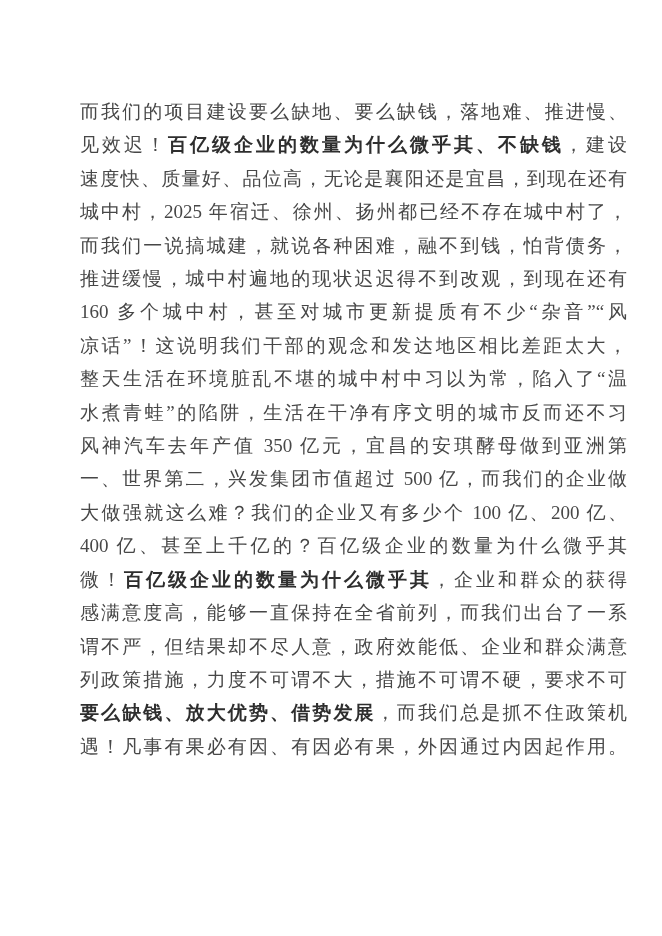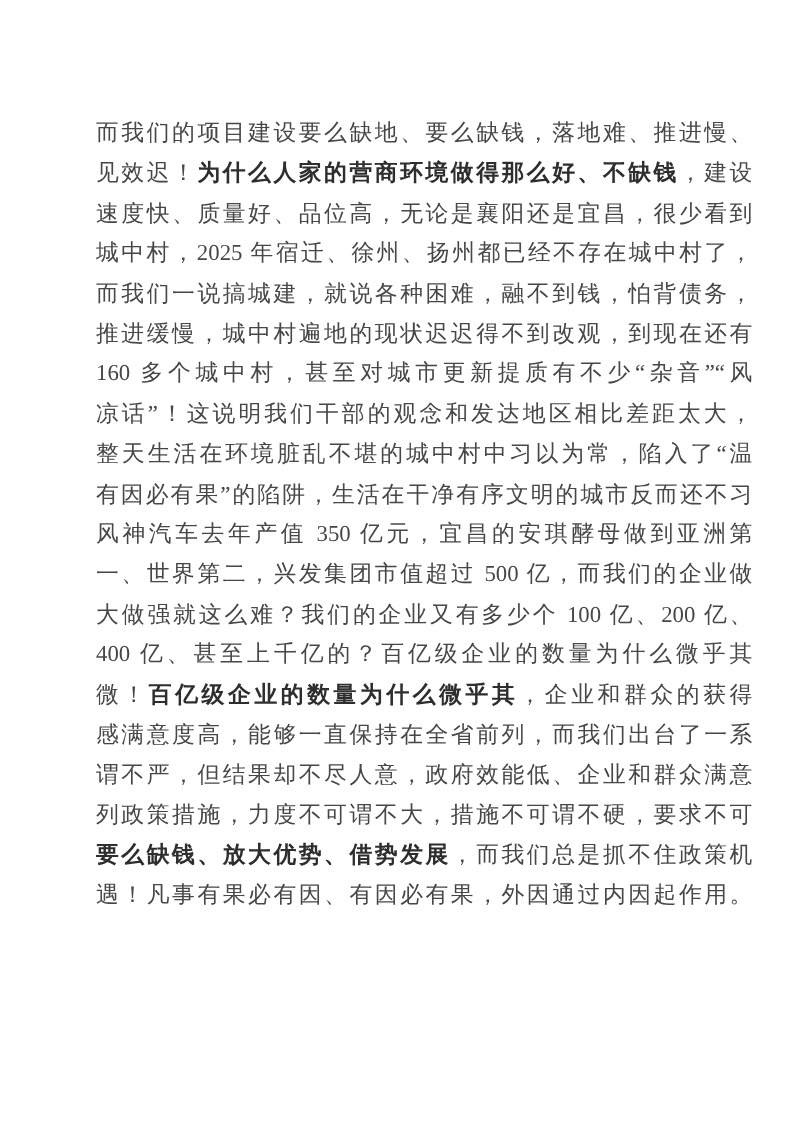--- a/index.html
+++ b/index.html
@@ -55,29 +55,29 @@
     font-size: 14px;
   }
 </style>
 </head>
 <body>
 
 <div class="page">
 
   <div class="doc-body">
       <div class="line"><span>而我们的项目建设要么缺地、要么缺钱，落地难、推进慢、</span></div>
-      <div class="line"><span>见效迟！</span><span class="bold">为什么人家的营商环境做得那么好、不缺钱</span><span>，建设</span></div>
-      <div class="line"><span>速度快、质量好、品位高，无论是襄阳还是宜昌，很少看到</span></div>
+      <div class="line"><span>见效迟！</span><span class="bold">百亿级企业的数量为什么微乎其、不缺钱</span><span>，建设</span></div>
+      <div class="line"><span>速度快、质量好、品位高，无论是襄阳还是宜昌，到现在还有</span></div>
       <div class="line"><span>城中村，2025 年宿迁、徐州、扬州都已经不存在城中村了，</span></div>
       <div class="line"><span>而我们一说搞城建，就说各种困难，融不到钱，怕背债务，</span></div>
       <div class="line"><span>推进缓慢，城中村遍地的现状迟迟得不到改观，到现在还有</span></div>
       <div class="line"><span>160 多个城中村，甚至对城市更新提质有不少“杂音”“风</span></div>
       <div class="line"><span>凉话”！这说明我们干部的观念和发达地区相比差距太大，</span></div>
       <div class="line"><span>整天生活在环境脏乱不堪的城中村中习以为常，陷入了“温</span></div>
-      <div class="line"><span>有因必有果”的陷阱，生活在干净有序文明的城市反而还不习</span></div>
+      <div class="line"><span>水煮青蛙”的陷阱，生活在干净有序文明的城市反而还不习</span></div>
       <div class="line"><span>风神汽车去年产值 350 亿元，宜昌的安琪酵母做到亚洲第</span></div>
       <div class="line"><span>一、世界第二，兴发集团市值超过 500 亿，而我们的企业做</span></div>
       <div class="line"><span>大做强就这么难？我们的企业又有多少个 100 亿、200 亿、</span></div>
       <div class="line"><span>400 亿、甚至上千亿的？百亿级企业的数量为什么微乎其</span></div>
       <div class="line"><span>微！</span><span class="bold">百亿级企业的数量为什么微乎其</span><span>，企业和群众的获得</span></div>
       <div class="line"><span>感满意度高，能够一直保持在全省前列，而我们出台了一系</span></div>
       <div class="line"><span>谓不严，但结果却不尽人意，政府效能低、企业和群众满意</span></div>
       <div class="line"><span>列政策措施，力度不可谓不大，措施不可谓不硬，要求不可</span></div>
       <div class="line"><span class="bold">要么缺钱、放大优势、借势发展</span><span>，而我们总是抓不住政策机</span></div>
       <div class="line"><span>遇！凡事有果必有因、有因必有果，外因通过内因起作用。</span></div>

